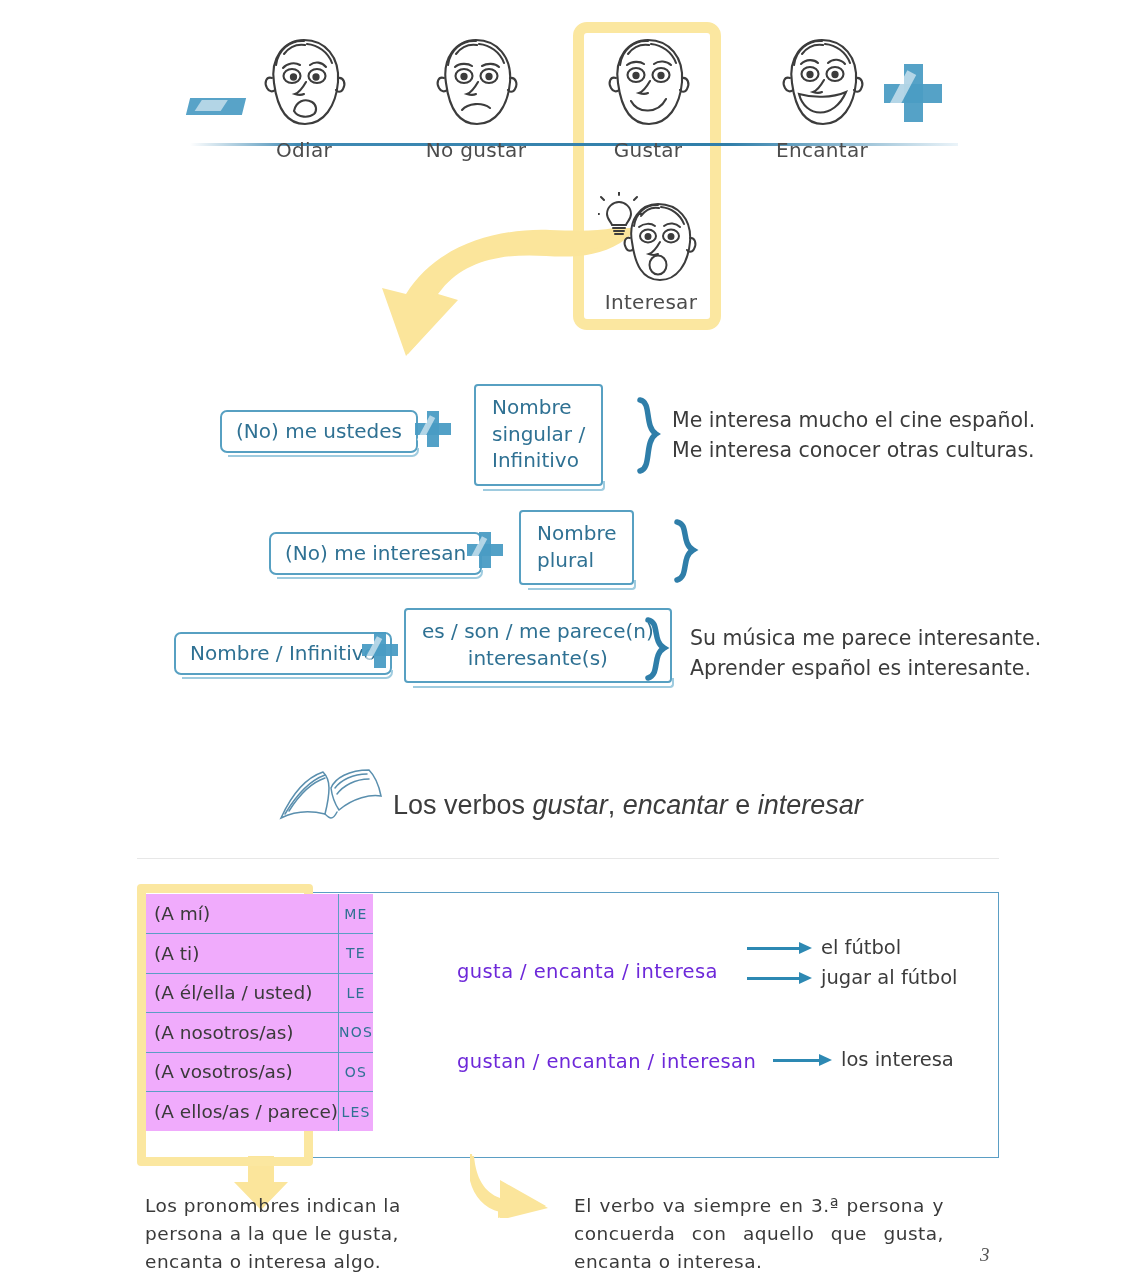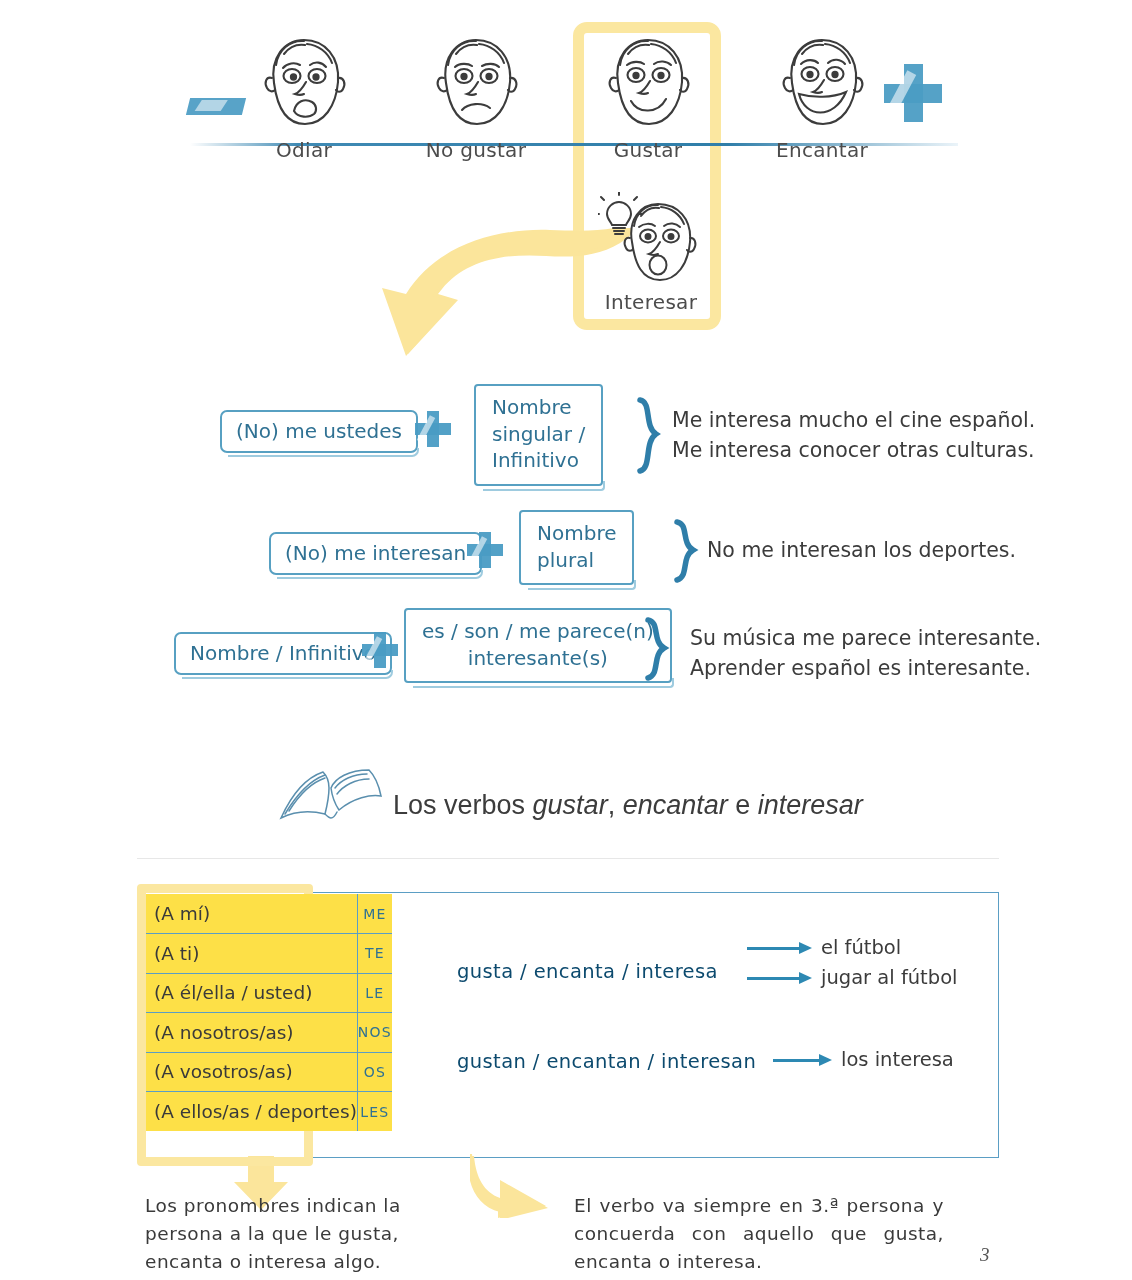--- a/index.html
+++ b/index.html
@@ -143,38 +143,38 @@
 
   .tbl-hl {
     position:absolute; left:137px; top:0px; width:176px; height:282px;
     border:9px solid #fbe7a0; border-radius:4px;
     z-index:4; pointer-events:none;
   }
 
   table.pron {
     position:absolute; left:146px; top:10px;
     width:158px; border-collapse:collapse;
-    z-index:5; background:#fde047;
+    z-index:5; background:#f0abfc;
   }
   table.pron td {
     border-bottom:1.5px solid #5b9ec4;
     height:39.5px; padding:0 0 0 8px;
     font-size:18.5px; color:#3a3a3a;
     vertical-align:middle; white-space:nowrap;
   }
   table.pron tr:last-child td { border-bottom:none; }
   table.pron td.pr {
     border-left:1.5px solid #5b9ec4;
     color:#2f7193; text-align:center;
     width:52px; padding-left:0;
     letter-spacing:1.2px; font-size:14px;
   }
 
   .verbcol { position:absolute; left:455px; top:0; width:540px; z-index:5; }
-  .verbline { position:absolute; font-size:19.5px; color:#0c4a6e; white-space:nowrap; letter-spacing:.4px; }
+  .verbline { position:absolute; font-size:19.5px; color:#6d28d9; white-space:nowrap; letter-spacing:.4px; }
   .tgt { position:absolute; font-size:19.5px; color:#3b3b3b; white-space:nowrap; }
 
   .arr { position:absolute; height:12px; }
   .arr .shaft { position:absolute; left:0; top:4.5px; height:3.2px; background:#2d89b3; }
   .arr .head {
     position:absolute; top:0; width:0; height:0;
     border-top:6.5px solid transparent; border-bottom:6.5px solid transparent;
     border-left:13px solid #2d89b3;
   }
 
@@ -365,23 +365,20 @@
       </div>
       <div style="position:absolute; left:488px; top:6px;">
         <span class="boxcard">
           <span>Nombre</span><br>
           <span>plural</span>
         </span>
       </div>
       <svg width="40" height="66" viewBox="0 0 40 66" style="position:absolute; left:640px; top:14px;">
         <path d="M6 4 C18 6 10 25 22 32 C10 39 18 59 6 62" fill="none" stroke="#2f7ea9" stroke-width="5.5" stroke-linecap="round"></path>
       </svg>
-      <div class="examples" style="position:absolute; left:676px; top:32px;">
-        <div>No me interesan los deportes.</div>
-      </div>
     </div>
 
     <div class="row" style="left:0; top:224px; width:1132px; height:100px;">
       <div style="position:absolute; left:174px; top:30px;">
         <span class="chip">Nombre / Infinitivo</span>
       </div>
       <div style="position:absolute; left:362px; top:30px;">
         <span class="small-plus"><span class="pv"></span><span class="ph"></span><span class="gl"></span></span>
       </div>
       <div style="position:absolute; left:404px; top:6px;">
@@ -439,21 +436,21 @@
       </tr>
       <tr>
         <td>(A nosotros/as)</td>
         <td class="pr">NOS</td>
       </tr>
       <tr>
         <td>(A vosotros/as)</td>
         <td class="pr">OS</td>
       </tr>
       <tr>
-        <td>(A ellos/as / deportes)</td>
+        <td>(A ellos/as / parece)</td>
         <td class="pr">LES</td>
       </tr>
     </tbody>
       </table>
 
     <div class="tbl-hl"></div>
 
     <div class="verbcol">
 
       <div class="verbline" style="left:2px; top:76px;">gusta / encanta / interesa</div>

